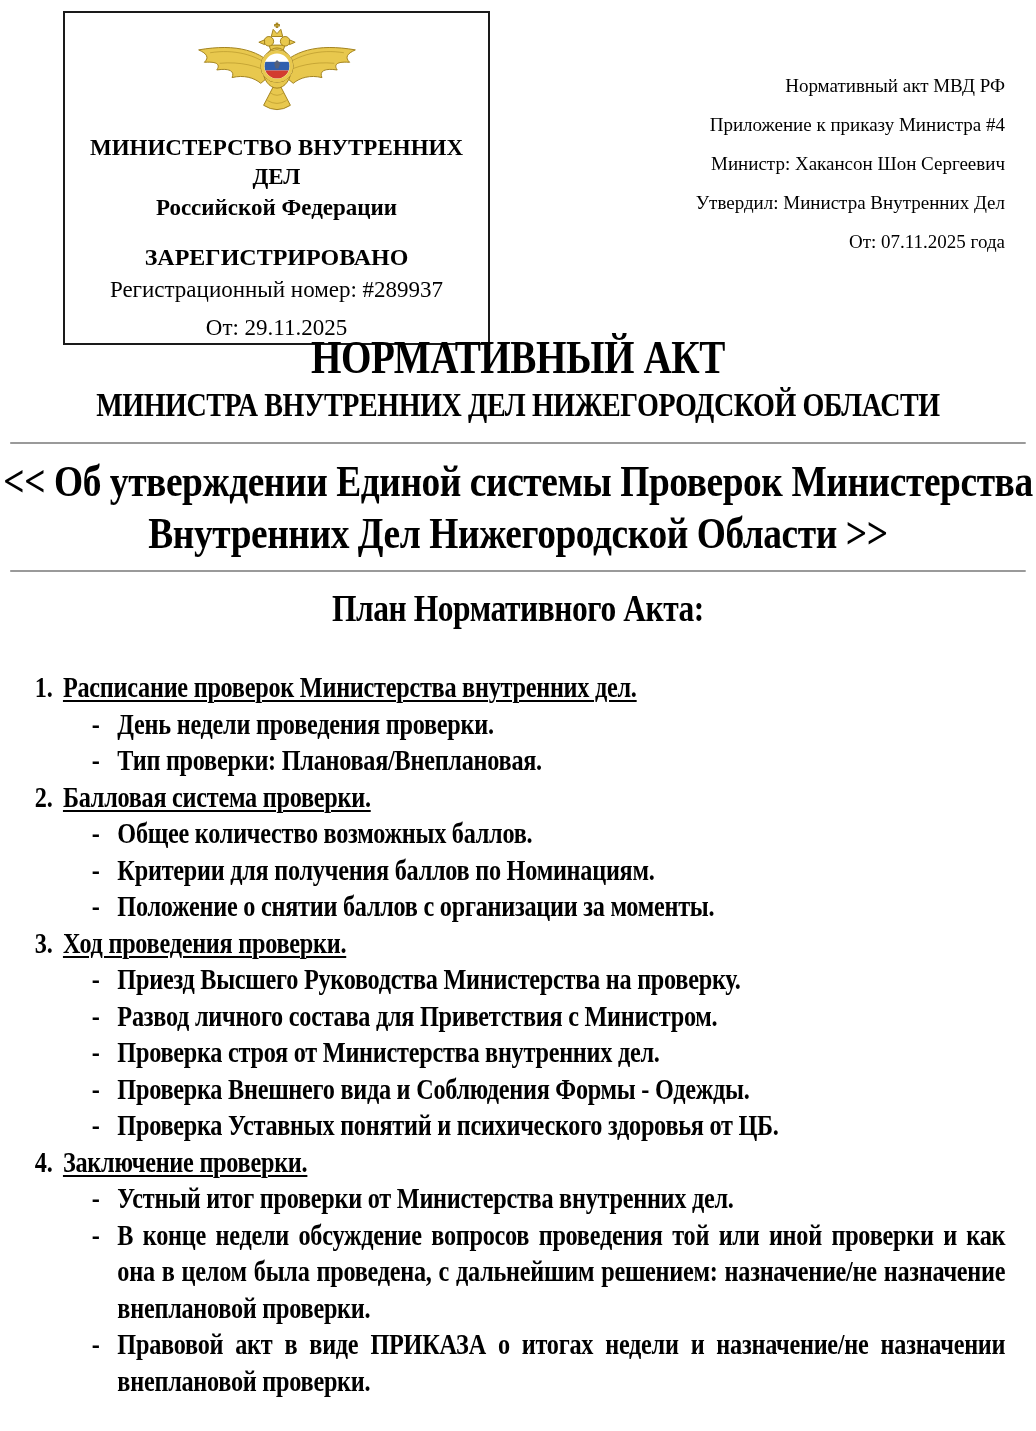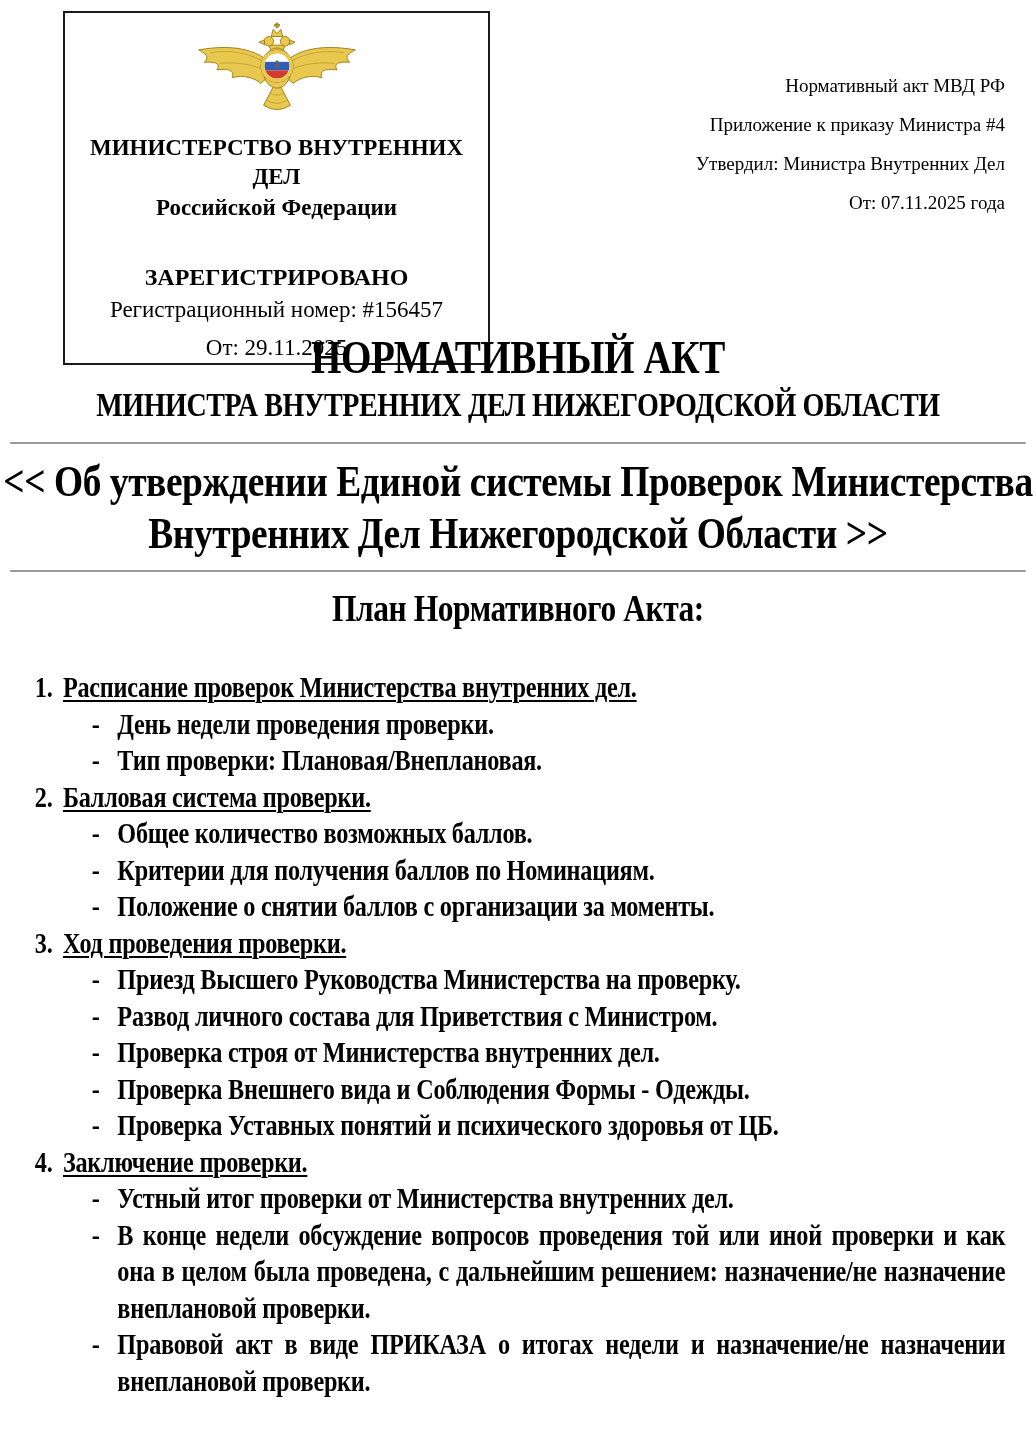--- a/index.html
+++ b/index.html
@@ -14,21 +14,21 @@
 
   
   .reg-box {
     position:absolute; left:63px; top:11px; width:427px;
     border:2px solid var(--border, #1a1a1a);
     text-align:center; padding-bottom:0; background:#fff;
   }
   .emblem { display:block; margin:8px auto 0; width:172px; height:96px; }
   .org1 { margin-top:16px; font-weight:bold; font-size:23px; line-height:29px; }
   .org2 { margin-top:3px;  font-weight:bold; font-size:23px; line-height:28px; }
-  .registered { margin-top:40px; font-weight:bold; font-size:24px; line-height:30px; }
+  .registered { margin-top:20px; font-weight:bold; font-size:24px; line-height:30px; }
   .regnum  { margin-top:3px; font-size:23px; line-height:30px; }
   .regdate { margin-top:8px; font-size:23px; line-height:30px; }
 
   
   .approval {
     position:absolute; top:66px; right:31px;
     text-align:right; font-size:19px; line-height:39px; white-space:nowrap;
   }
 
   
@@ -106,27 +106,28 @@
         <rect class="m-white" x="150" y="64" width="60" height="21"></rect>
         <rect class="m-blue" x="150" y="85" width="60" height="18"></rect>
         <rect class="m-red" x="150" y="103" width="60" height="21"></rect>
         <path class="rider" d="M174,88 l6,-7 7,7 -4,11 h-6 z"></path>
       </g>
       <circle class="m-ring" cx="180" cy="94" r="30"></circle>
     </svg>
     <div class="org1">МИНИСТЕРСТВО ВНУТРЕННИХ ДЕЛ</div>
     <div class="org2">Российской Федерации</div>
     <div class="registered">ЗАРЕГИСТРИРОВАНО</div>
-    <div class="regnum">Регистрационный номер: #156457</div>
+    <div class="regnum">Регистрационный номер: #289937</div>
     <div class="regdate">От: 29.11.2025</div>
   </div>
 
   <div class="approval" id="approval-block">
       <div>Нормативный акт МВД РФ</div>
       <div>Приложение к приказу Министра #4</div>
+      <div>Министр: Хакансон Шон Сергеевич</div>
       <div>Утвердил: Министра Внутренних Дел</div>
       <div>От: 07.11.2025 года</div>
     </div>
 
   <div class="condensed">
     <div class="title-main">НОРМАТИВНЫЙ АКТ</div>
     <div class="title-sub">МИНИСТРА ВНУТРЕННИХ ДЕЛ НИЖЕГОРОДСКОЙ ОБЛАСТИ</div>
     <div class="hr"></div>
     <div class="subject">
       <div>&lt;&lt; Об утверждении Единой системы Проверок Министерства</div>

